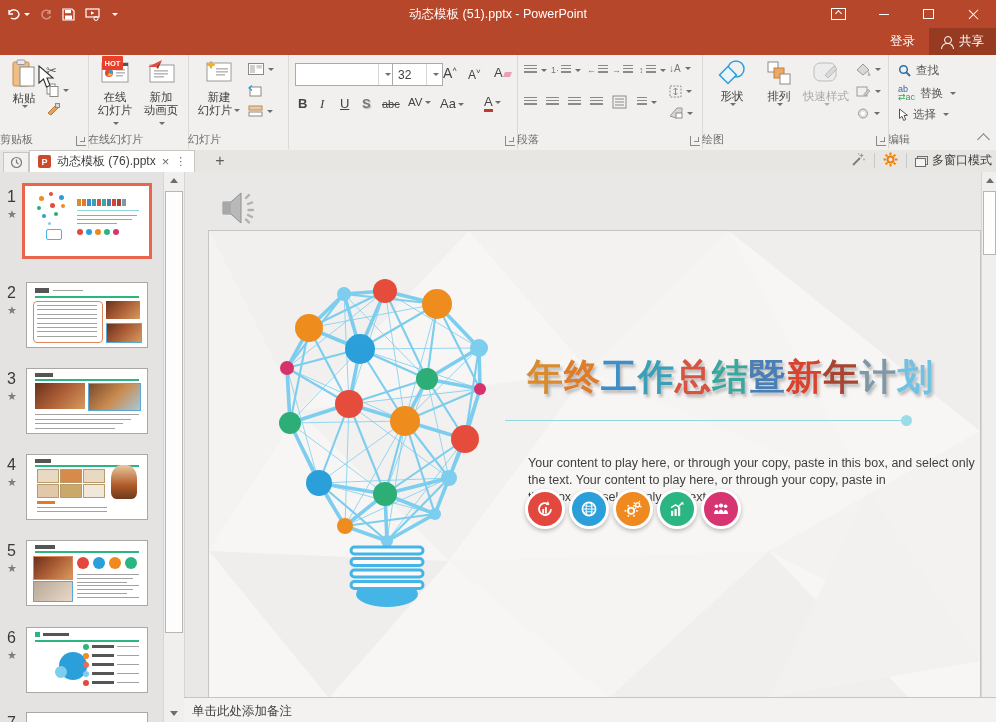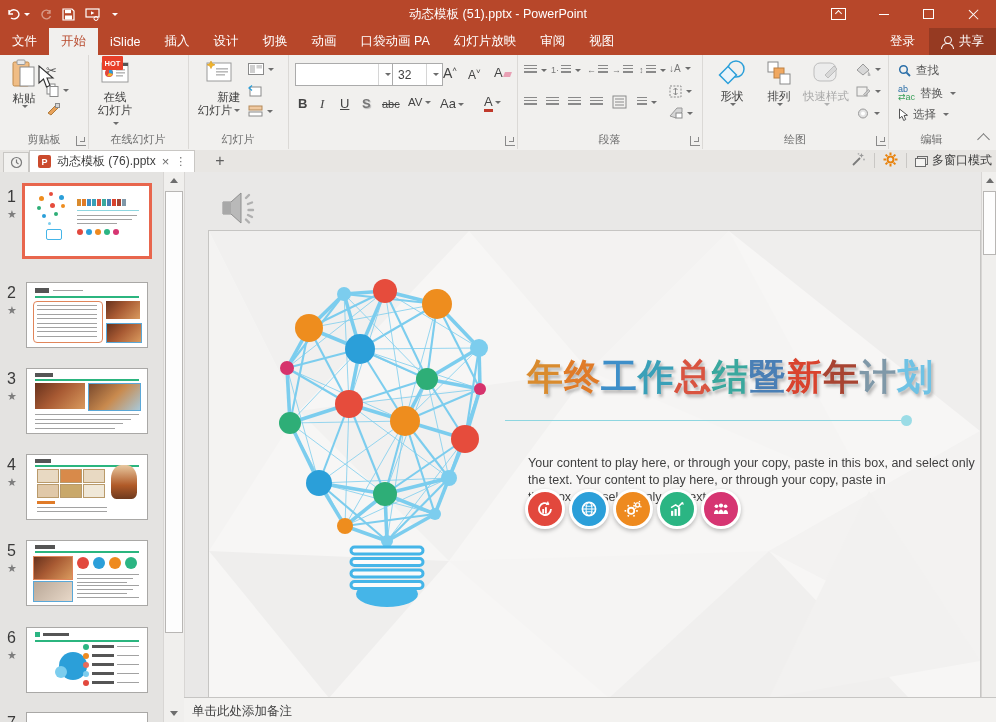--- a/index.html
+++ b/index.html
@@ -29,21 +29,21 @@
   .bulb-ico::after{content:"";position:absolute;left:2.5px;top:9px;width:2px;height:3px;background:#f4cfc2;}
   .flexspace{flex:1;}
   .signin{display:flex;align-items:center;padding:0 14px;white-space:nowrap;}
   .sharebtn{display:flex;align-items:center;gap:6px;padding:0 12px;background:rgba(0,0,0,0.18);white-space:nowrap;}
   .person-ico{position:relative;width:12px;height:12px;}
   .person-ico::before{content:"";position:absolute;left:3px;top:0;width:6px;height:6px;border:1.2px solid #fff;border-radius:50%;}
   .person-ico::after{content:"";position:absolute;left:0;top:7px;width:11px;height:5px;border:1.2px solid #fff;border-bottom:none;border-radius:6px 6px 0 0;}
   
   .ribbon{position:absolute;left:0;top:55px;width:996px;height:95px;background:#f1f0ee;border-bottom:1px solid #d5d3d1;font-size:11.5px;color:#3f3f3f;}
   .rgroup{position:absolute;top:0;height:94px;border-right:1px solid #dbd9d6;}
-  .glabel{position:absolute;bottom:2px;left:0;right:0;text-align:center;font-size:11px;color:#6d6d6d;}
+  .glabel{position:absolute;bottom:2px;left:0;right:0;font-size:11px;color:#6d6d6d;}
   .launcher{position:absolute;right:2px;bottom:3px;width:9px;height:9px;border-left:1px solid #8a8a8a;border-bottom:1px solid #8a8a8a;}
   .launcher::after{content:"";position:absolute;right:1px;top:1px;width:4px;height:4px;border-right:1px solid #8a8a8a;border-bottom:1px solid #8a8a8a;}
   .bigbtn{position:absolute;top:4px;display:flex;flex-direction:column;align-items:center;text-align:center;line-height:13px;color:#3f3f3f;}
   .bigbtn .blab{margin-top:3px;}
   .caret{display:inline-block;width:0;height:0;border-left:3px solid transparent;border-right:3px solid transparent;border-top:3.5px solid #6d6d6d;vertical-align:middle;margin-left:2px;}
   .smallico{position:absolute;display:flex;align-items:center;gap:2px;color:#555;}
   .combo{position:absolute;height:21px;background:#fff;border:1px solid #ababab;display:flex;align-items:center;font-size:12px;color:#3f3f3f;padding-left:5px;}
   .combo .cbar{margin-left:auto;width:15px;height:100%;border-left:1px solid #d6d6d6;display:flex;align-items:center;justify-content:center;}
   .fbtn{position:absolute;font-size:13px;color:#444;}
   .gbars{display:inline-block;width:13px;height:10px;background:repeating-linear-gradient(to bottom,#8a8a8a 0 1.2px,transparent 1.2px 3.2px);}
@@ -148,33 +148,20 @@
       <div class="wc">
           <span class="wc-max-box"></span>
         </div>
       <div class="wc">
           <span class="wc-x"></span>
         </div>
     </div>
   </div>
 
   <div class="tabrow">
-    <span id="tabs" style="display:flex">
-        <span class="tab">文件</span>
-        <span class="tab active">开始</span>
-        <span class="tab">iSlide</span>
-        <span class="tab">插入</span>
-        <span class="tab">设计</span>
-        <span class="tab">切换</span>
-        <span class="tab">动画</span>
-        <span class="tab">口袋动画 PA</span>
-        <span class="tab">幻灯片放映</span>
-        <span class="tab">审阅</span>
-        <span class="tab">视图</span>
-      </span>
     <span class="flexspace"></span>
     <span class="signin">登录</span>
     <span class="sharebtn">
       <span class="person-ico"></span>
       <span>共享</span>
     </span>
   </div>
 
   <div class="ribbon">
 
@@ -220,25 +207,38 @@
               <circle cx="9" cy="14" r="4" fill="#e2483d"></circle>
               <path d="M9 14L9 10A4 4 0 0 1 12.8 15z" fill="#2b9fd9"></path>
               <path d="M9 14l3.8 1a4 4 0 0 1-5.6 1.8z" fill="#f0b429"></path>
               <rect x="16" y="10" width="9" height="1.6" fill="#bbb"></rect>
               <rect x="16" y="13" width="9" height="1.6" fill="#bbb"></rect>
               <rect x="16" y="16" width="7" height="1.6" fill="#bbb"></rect>
             </svg>
         </span>
         <span class="blab" id="btn-online1-label"><span>在线</span><br><span>幻灯片</span><span class="caret"></span></span>
       </div>
+      <div class="bigbtn" style="left:52px;width:42px;">
+        <span>
+          <svg width="30" height="26" viewBox="0 0 30 26">
+              <rect x="4" y="6" width="24" height="17" fill="#fff" stroke="#9a9a9a"></rect>
+              <rect x="8" y="11" width="14" height="1.6" fill="#bbb"></rect>
+              <rect x="8" y="14" width="14" height="1.6" fill="#bbb"></rect>
+              <rect x="8" y="17" width="10" height="1.6" fill="#bbb"></rect>
+              <path d="M2 8L16 1l-6 7z" fill="#e2483d"></path>
+              <path d="M10 8l6-7-4 9z" fill="#b03225"></path>
+            </svg>
+        </span>
+        <span class="blab" id="btn-online2-label"><span>新加</span><br><span>动画页</span><span class="caret"></span></span>
+      </div>
       <div class="glabel">在线幻灯片</div>
     </div>
 
     <div class="rgroup" style="left:188px;width:100px;">
-      <div class="bigbtn" style="left:8px;width:46px;text-align:right;">
+      <div class="bigbtn" style="left:8px;width:46px;">
         <span>
           <svg width="30" height="26" viewBox="0 0 30 26">
               <rect x="3" y="4" width="24" height="18" fill="#fff" stroke="#9a9a9a"></rect>
               <rect x="12" y="9" width="12" height="1.6" fill="#bbb"></rect>
               <rect x="12" y="12" width="12" height="1.6" fill="#bbb"></rect>
               <rect x="12" y="15" width="9" height="1.6" fill="#bbb"></rect>
               <path d="M7 2l1.2 2.6L11 5.8 8.2 7 7 9.6 5.8 7 3 5.8l2.8-1.2z" fill="#f0b429" stroke="#d89a20" stroke-width="0.6"></path>
             </svg>
         </span>
         <span class="blab" id="btn-newslide-label"><span>新建</span><br><span>幻灯片</span><span class="caret"></span></span>

